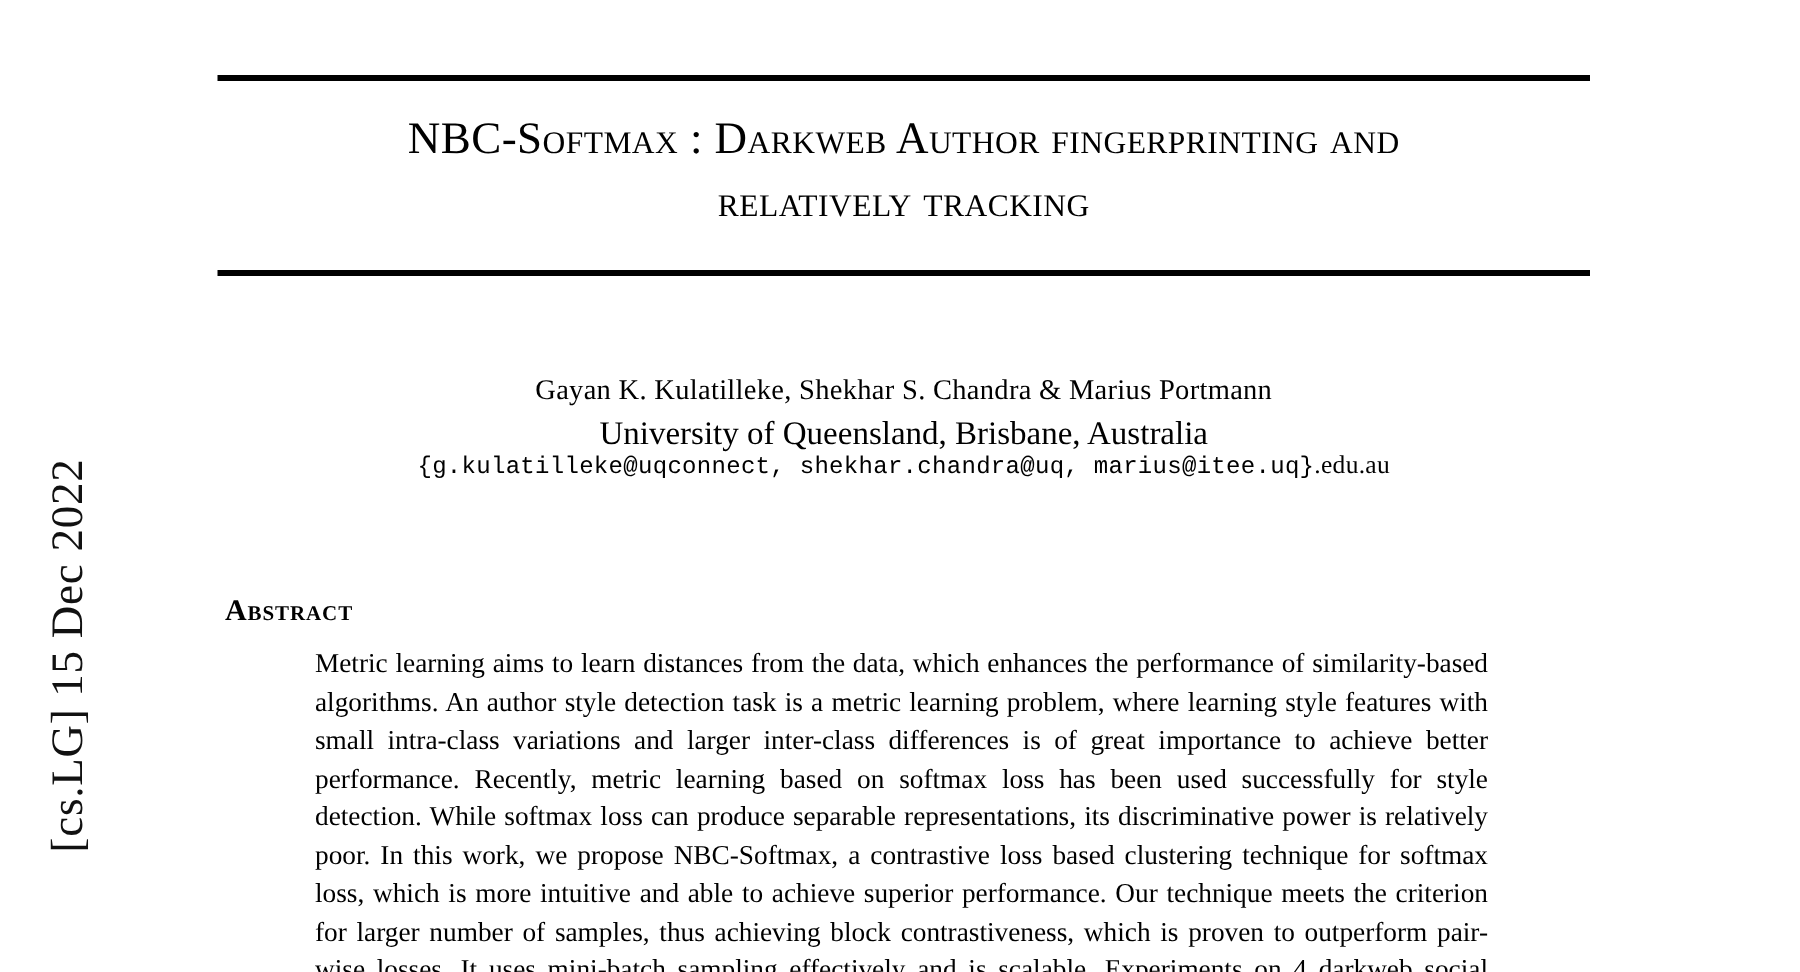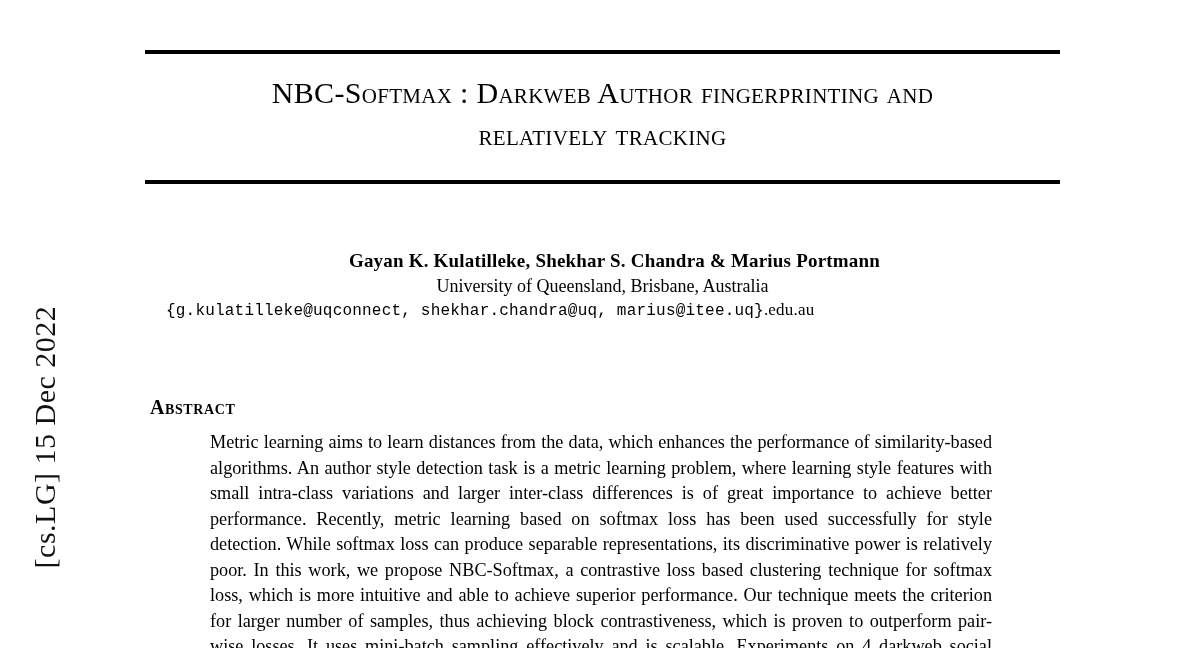--- a/index.html
+++ b/index.html
@@ -77,42 +77,42 @@
     line-height: 42px;
     letter-spacing: 0.3px;
     color: #000;
   }
   .title .sc {
     font-variant: small-caps;
   }
 
   .authors {
     position: absolute;
-    left: 22px;
+    left: 10px;
     top: 250px;
     width: 905px;
     text-align: center;
     font-size: 19px;
-    font-weight: bold;
+    font-weight: normal;
     letter-spacing: 0.2px;
   }
   .affiliation {
     position: absolute;
     left: 10px;
     top: 276px;
     width: 905px;
     text-align: center;
-    font-size: 18px;
+    font-size: 22px;
   }
   .emails {
     position: absolute;
-    left: 26px;
+    left: 10px;
     top: 300px;
     width: 905px;
-    text-align: left;
+    text-align: center;
     font-family: "Liberation Mono", monospace;
     font-size: 16px;
     letter-spacing: 0.2px;
   }
   .emails .serif {
     font-family: "Liberation Serif", serif;
     font-size: 17px;
   }
 
   .abstract-heading {

